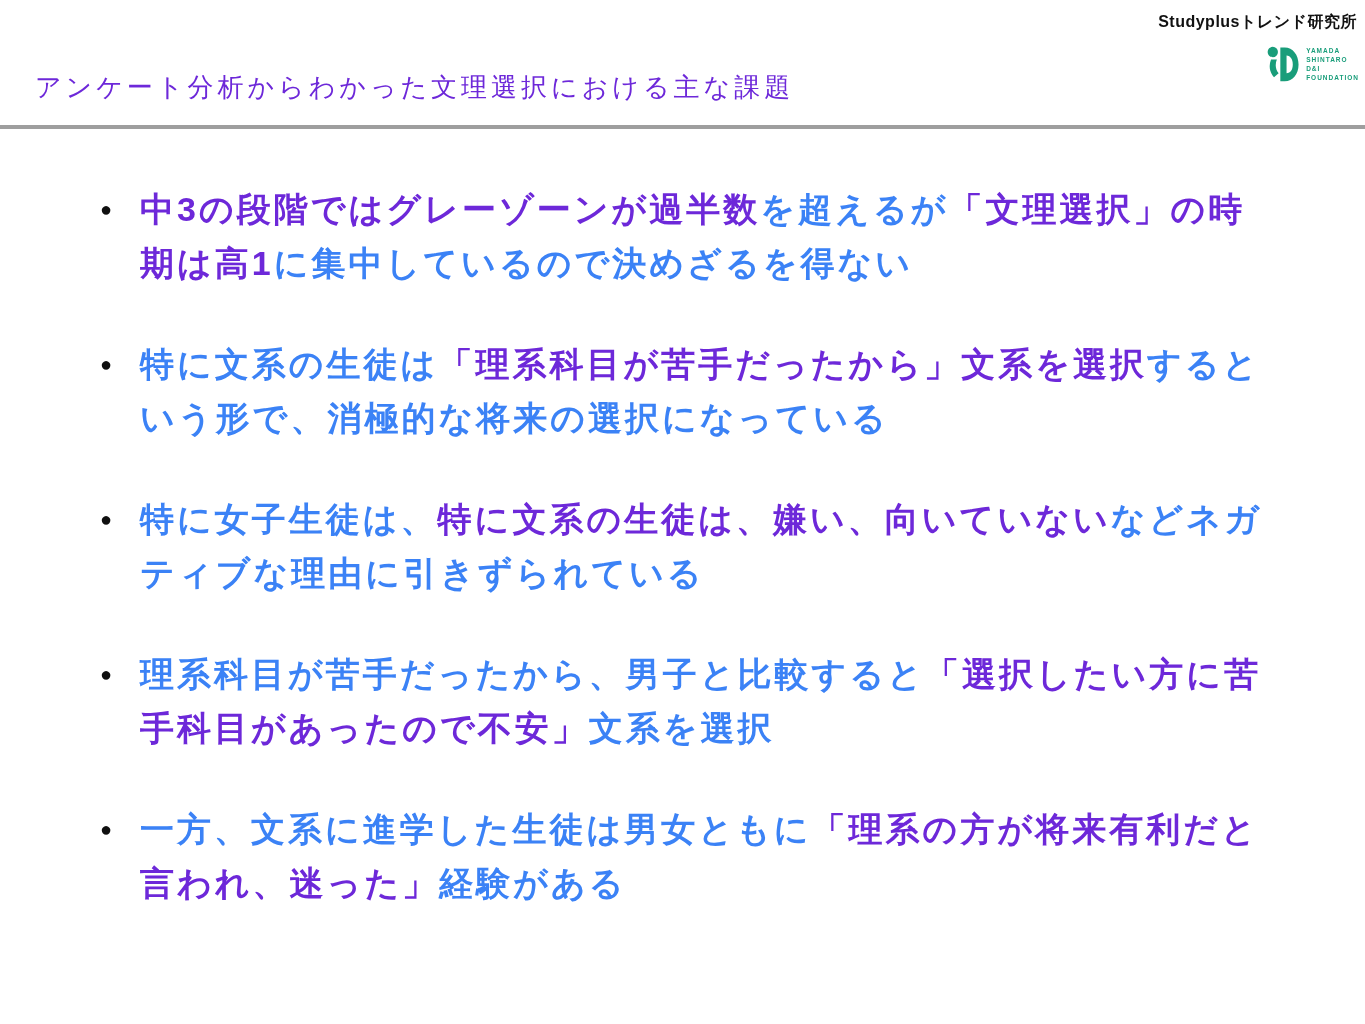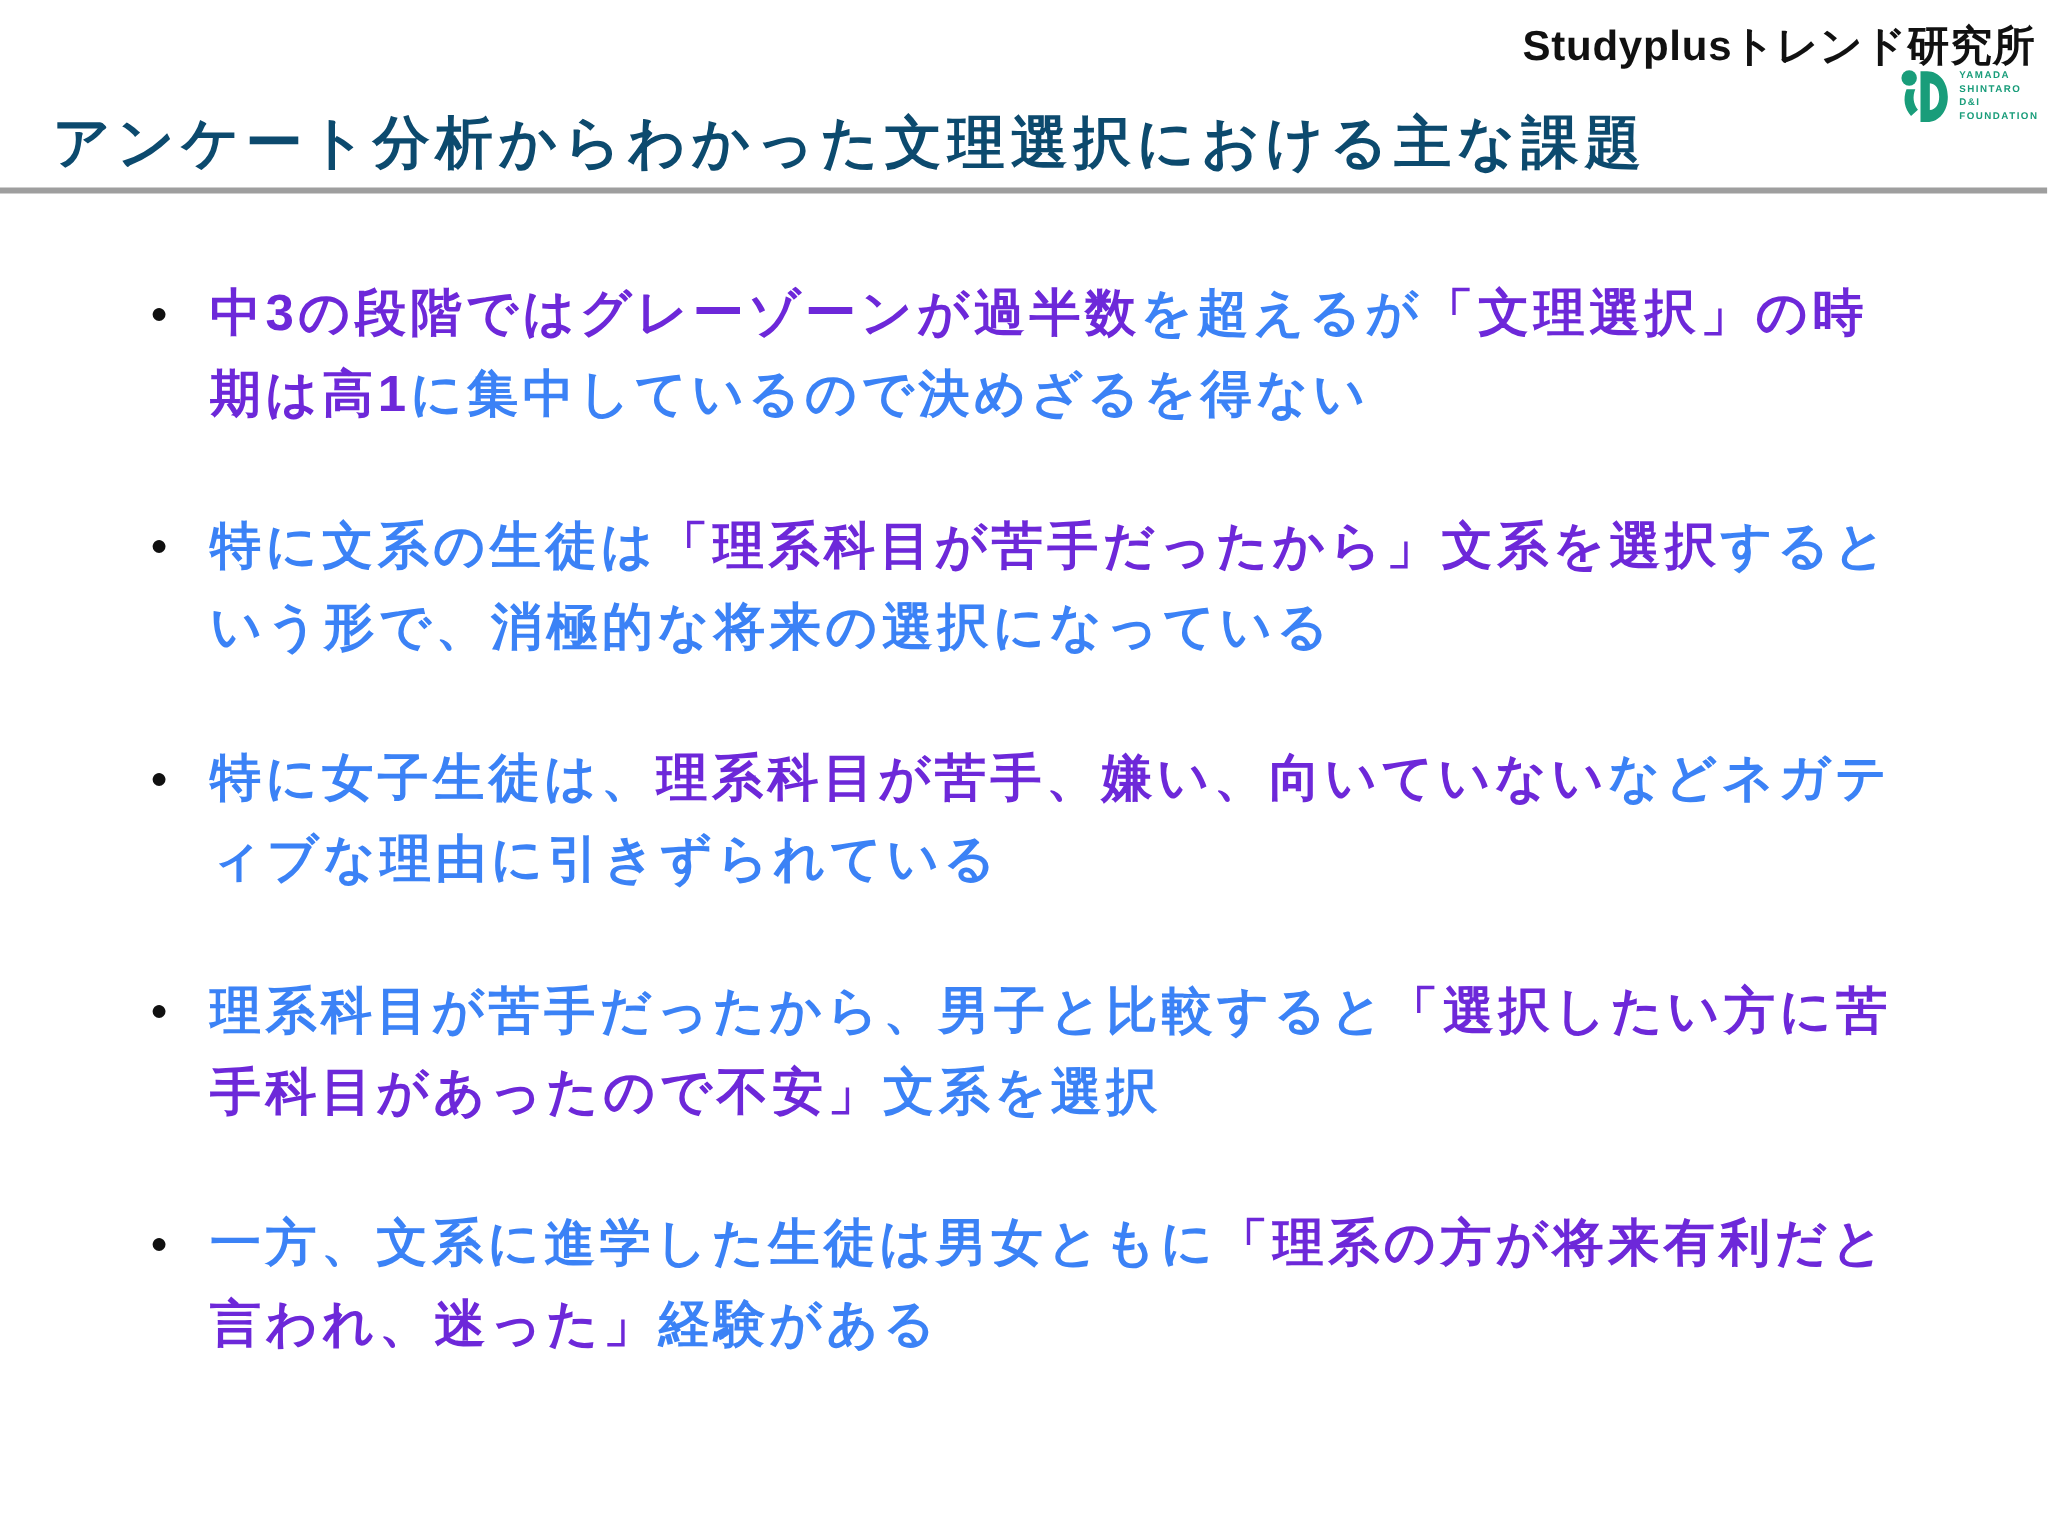--- a/index.html
+++ b/index.html
@@ -13,21 +13,21 @@
     width: 1365px;
     height: 1024px;
     background: #ffffff;
     overflow: hidden;
   }
   
   .brand-name {
     position: absolute;
     top: 12px;
     right: 8px;
-    font-size: 28px;
+    font-size: 16px;
     font-weight: bold;
     color: #111111;
     letter-spacing: 0.5px;
     white-space: nowrap;
   }
   .foundation-logo {
     position: absolute;
     top: 46px;
     right: 6px;
     display: flex;
@@ -41,24 +41,24 @@
     font-weight: bold;
     letter-spacing: 1px;
     color: #199D7A;
   }
   
   .page-title {
     position: absolute;
     top: 70px;
     left: 35px;
     margin: 0;
-    font-size: 38px;
-    font-weight: bold;
+    font-size: 26px;
+    font-weight: normal;
     letter-spacing: 4px;
-    color: #0c4a6e;
+    color: #6d28d9;
     white-space: nowrap;
   }
   
   .divider {
     position: absolute;
     top: 125px;
     left: 0;
     width: 1365px;
     height: 4px;
     background: #9E9E9E;
@@ -133,19 +133,19 @@
       </div>
   </div>
 
   <h1 class="page-title">アンケート分析からわかった文理選択における主な課題</h1>
 
   <div class="divider"></div>
 
   <ul class="bullet-list">
       <li class="bullet"><span class="seg blue">中3の段階ではグレーゾーンが過半数</span><span class="seg">を超えるが</span><span class="seg blue">「文理選択」の時期は高1</span><span class="seg">に集中しているので決めざるを得ない</span></li>
       <li class="bullet"><span class="seg">特に文系の生徒は</span><span class="seg blue">「理系科目が苦手だったから」文系を選択</span><span class="seg">するという形で、消極的な将来の選択になっている</span></li>
-      <li class="bullet"><span class="seg">特に女子生徒は、</span><span class="seg blue">理系科目が苦手、嫌い、向いていない</span><span class="seg">などネガティブな理由に引きずられている</span></li>
+      <li class="bullet"><span class="seg">特に女子生徒は、</span><span class="seg blue">特に文系の生徒は、嫌い、向いていない</span><span class="seg">などネガティブな理由に引きずられている</span></li>
       <li class="bullet"><span class="seg">理系科目が苦手だったから、男子と比較すると</span><span class="seg blue">「選択したい方に苦手科目があったので不安」</span><span class="seg">文系を選択</span></li>
       <li class="bullet"><span class="seg">一方、文系に進学した生徒は男女ともに</span><span class="seg blue">「理系の方が将来有利だと言われ、迷った」</span><span class="seg">経験がある</span></li>
     </ul>
 
 
 </div>
 
 </body></html>

